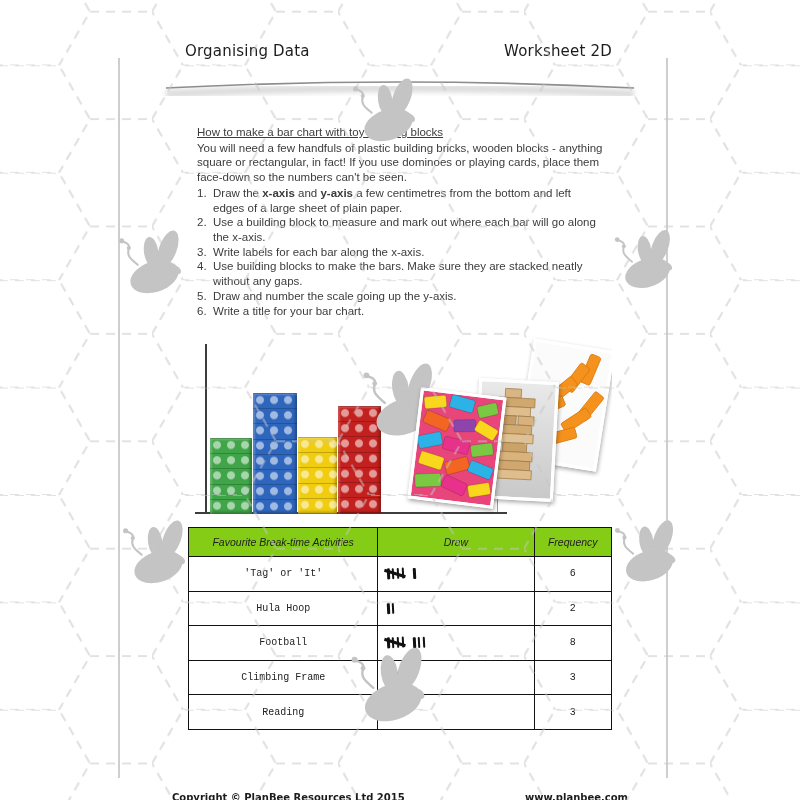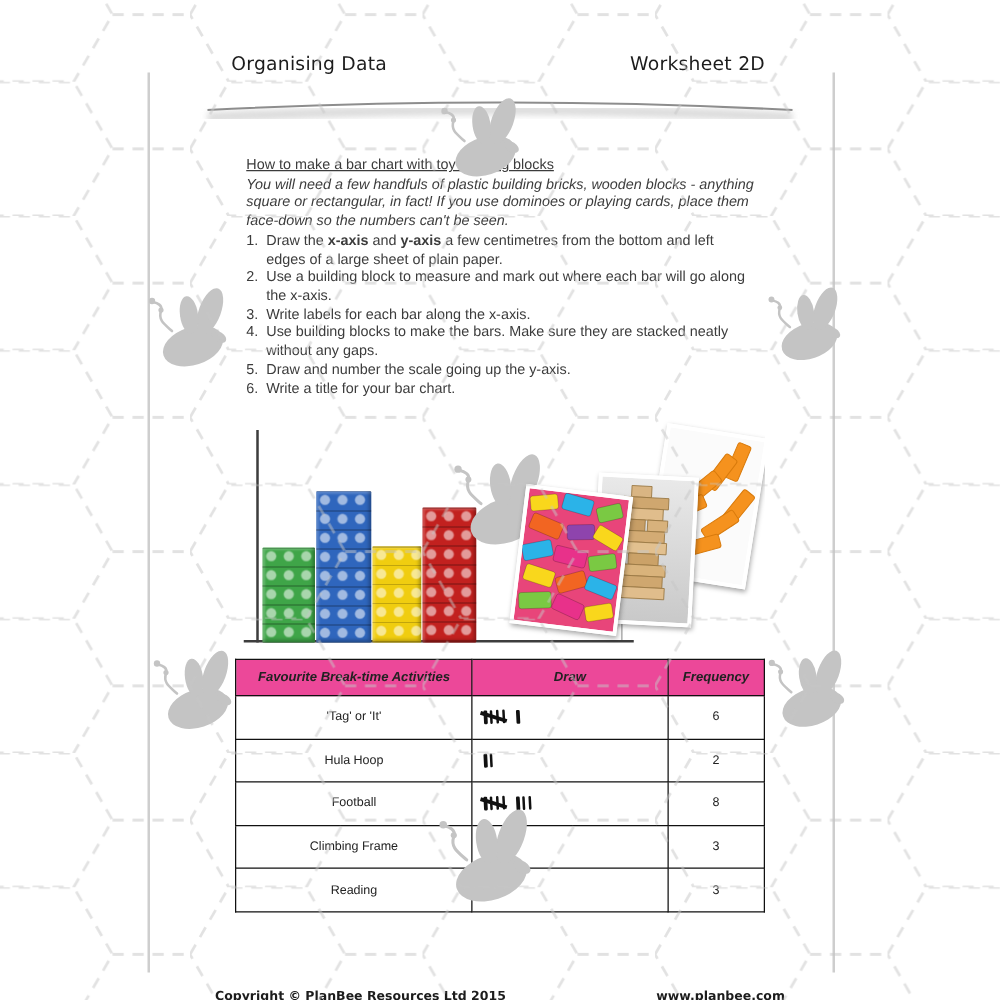--- a/index.html
+++ b/index.html
@@ -19,21 +19,21 @@
   .ws-foot{position:absolute;top:792px;font-family:"DejaVu Sans",sans-serif;font-weight:700;
            font-size:10px;color:#1c1c1c;z-index:12;}
   
   .frame-green{position:absolute;left:170px;top:99px;width:460px;height:648px;z-index:10;}
   .frame-purple{position:absolute;left:9px;top:11px;right:9px;bottom:10px;}
   
   .box{position:absolute;left:9px;right:9px;background:#ffffff;}
   #instructions-box{top:9px;height:203px;padding:6px 9px;box-sizing:border-box;
       font-size:11.5px;color:#3c3c3c;line-height:1.28;}
   .instr-title{text-decoration:underline;margin-bottom:1px;}
-  .instr-intro{font-style:italic;margin-bottom:1px;}
+  .instr-intro{margin-bottom:1px;}
   .step{display:flex;}
   .step .num{width:16px;flex:0 0 16px;}
   .step .stext{flex:1;}
   
   #image-box{top:220px;height:189px;overflow:hidden;}
   .axis{position:absolute;background:#3d3d3d;}
   .bar{position:absolute;bottom:5px;border-radius:1px;
        box-shadow:inset -2px -2px 3px rgba(0,0,0,.28), inset 2px 2px 2px rgba(255,255,255,.22);}
   .bar .studs{position:absolute;inset:0;
      background-image:
@@ -41,23 +41,23 @@
        repeating-linear-gradient(to bottom, rgba(0,0,0,.20) 0 1px, rgba(0,0,0,0) 1px 15.2px);
      background-size:14px 15.2px, auto;}
   .photo{position:absolute;background:#fff;box-shadow:1px 2px 4px rgba(0,0,0,.35);
          border:3px solid #fff;box-sizing:border-box;}
   .bee-inbox{position:absolute;z-index:5;}
   .photo.z6{z-index:6;} .photo.z7{z-index:7;} .photo.z8{z-index:8;}
   
   #table-box{top:417px;height:203px;background:transparent;}
   table.tally-table{width:100%;height:100%;border-collapse:collapse;table-layout:fixed;
      background:#ffffff;font-size:10px;color:#222;}
-  table.tally-table th{background:#ec4899;font-weight:700;font-style:italic;font-size:10.5px;
+  table.tally-table th{background:#84cc16;font-weight:400;font-style:italic;font-size:10.5px;
      border:1.6px solid #111;height:26px;}
-  table.tally-table td{border:1.6px solid #111;height:22px;text-align:center;padding:0;}
+  table.tally-table td{border:1.6px solid #111;height:22px;text-align:center;padding:0;font-family:Liberation Mono, monospace;}
   table.tally-table td.tally-cell{text-align:left;padding-left:9px;}
   table.tally-table .celltext{position:relative;z-index:60;}
   
   .tg{display:inline-flex;gap:2.4px;position:relative;margin-right:8px;vertical-align:middle;
       transform:rotate(-3deg);}
   .tg .s{width:2.5px;height:11px;background:#111;border-radius:1px;display:inline-block;}
   .tg.five::after{content:"";position:absolute;left:-3px;top:4px;width:22px;height:2.5px;
       background:#111;transform:rotate(20deg);}
   
   .bee{position:absolute;z-index:50;pointer-events:none;}

